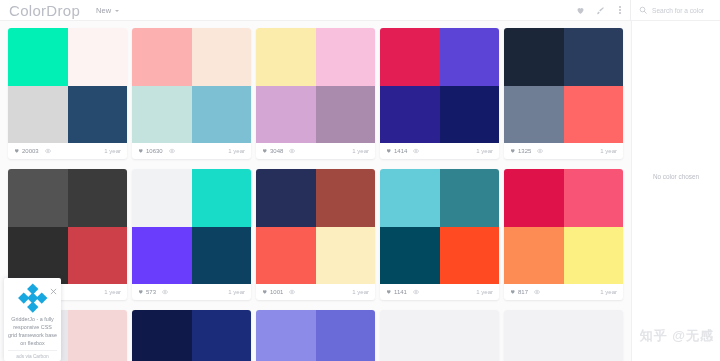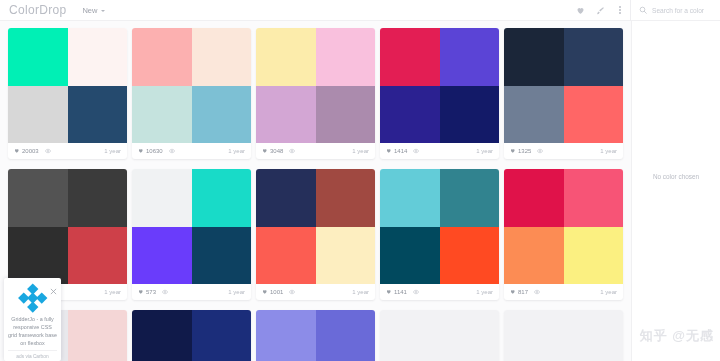--- a/index.html
+++ b/index.html
@@ -15,21 +15,21 @@
   .header {
     position: absolute; top: 0; left: 0;
     width: 720px; height: 21px;
     background: #ffffff;
     border-bottom: 1px solid #f0f0f2;
     display: flex; align-items: center;
     z-index: 30;
   }
   .brand {
     margin-left: 9px;
-    font-size: 12px;
+    font-size: 15px;
     letter-spacing: .3px;
     color: #b9bcc4;
     font-weight: 400;
   }
   .new-menu {
     margin-left: 16px;
     display: flex; align-items: center; gap: 4px;
     font-size: 7.5px;
     color: #9ea2ab;
   }

